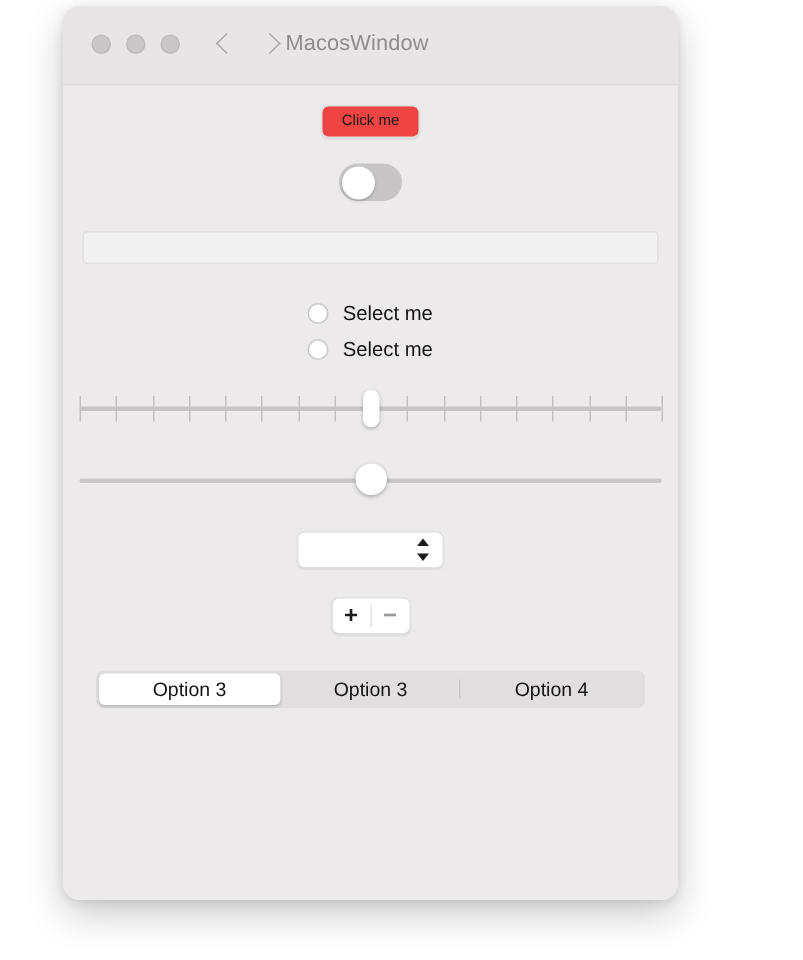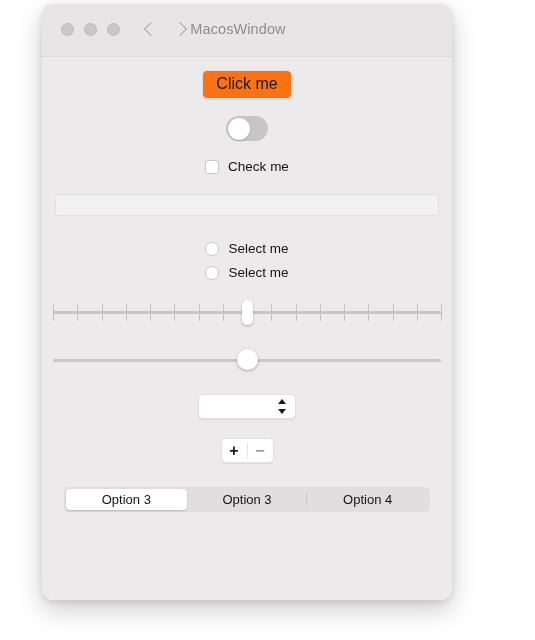--- a/index.html
+++ b/index.html
@@ -95,25 +95,25 @@
     background: #eceaea;
   }
   .row {
     display: flex;
     justify-content: center;
     align-items: center;
   }
 
   
   .push-btn {
-    background: #f97316;
+    background: #ef4444;
     border: 1px solid #e0dede;
     border-radius: 5px;
     font-family: "Liberation Sans", sans-serif;
-    font-size: 16px;
+    font-size: 10px;
     color: #1a1a1a;
     padding: 4px 13px 5px 13px;
     box-shadow: 0 1px 1px rgba(0,0,0,0.07);
     cursor: default;
   }
 
   
   .switch {
     width: 42px;
     height: 25px;
@@ -349,26 +349,20 @@
       <button class="push-btn">Click me</button>
     </div>
 
 
     <div class="row" style="margin-top:17px;">
       <div class="switch">
         <div class="knob"></div>
       </div>
     </div>
 
-    <div class="row" style="margin-top:18px;">
-      <div class="check-wrap">
-        <div class="checkbox"></div>
-        <span class="ctl-label">Check me</span>
-      </div>
-    </div>
 
     <div class="row" style="margin-top:20px;">
       <input class="textfield" type="text" value="" placeholder="" style="">
     </div>
 
     <div class="row" style="margin-top:25px;">
       <div class="radio-wrap">
         <div class="radio"></div>
         <span class="ctl-label">Select me</span>
       </div>

